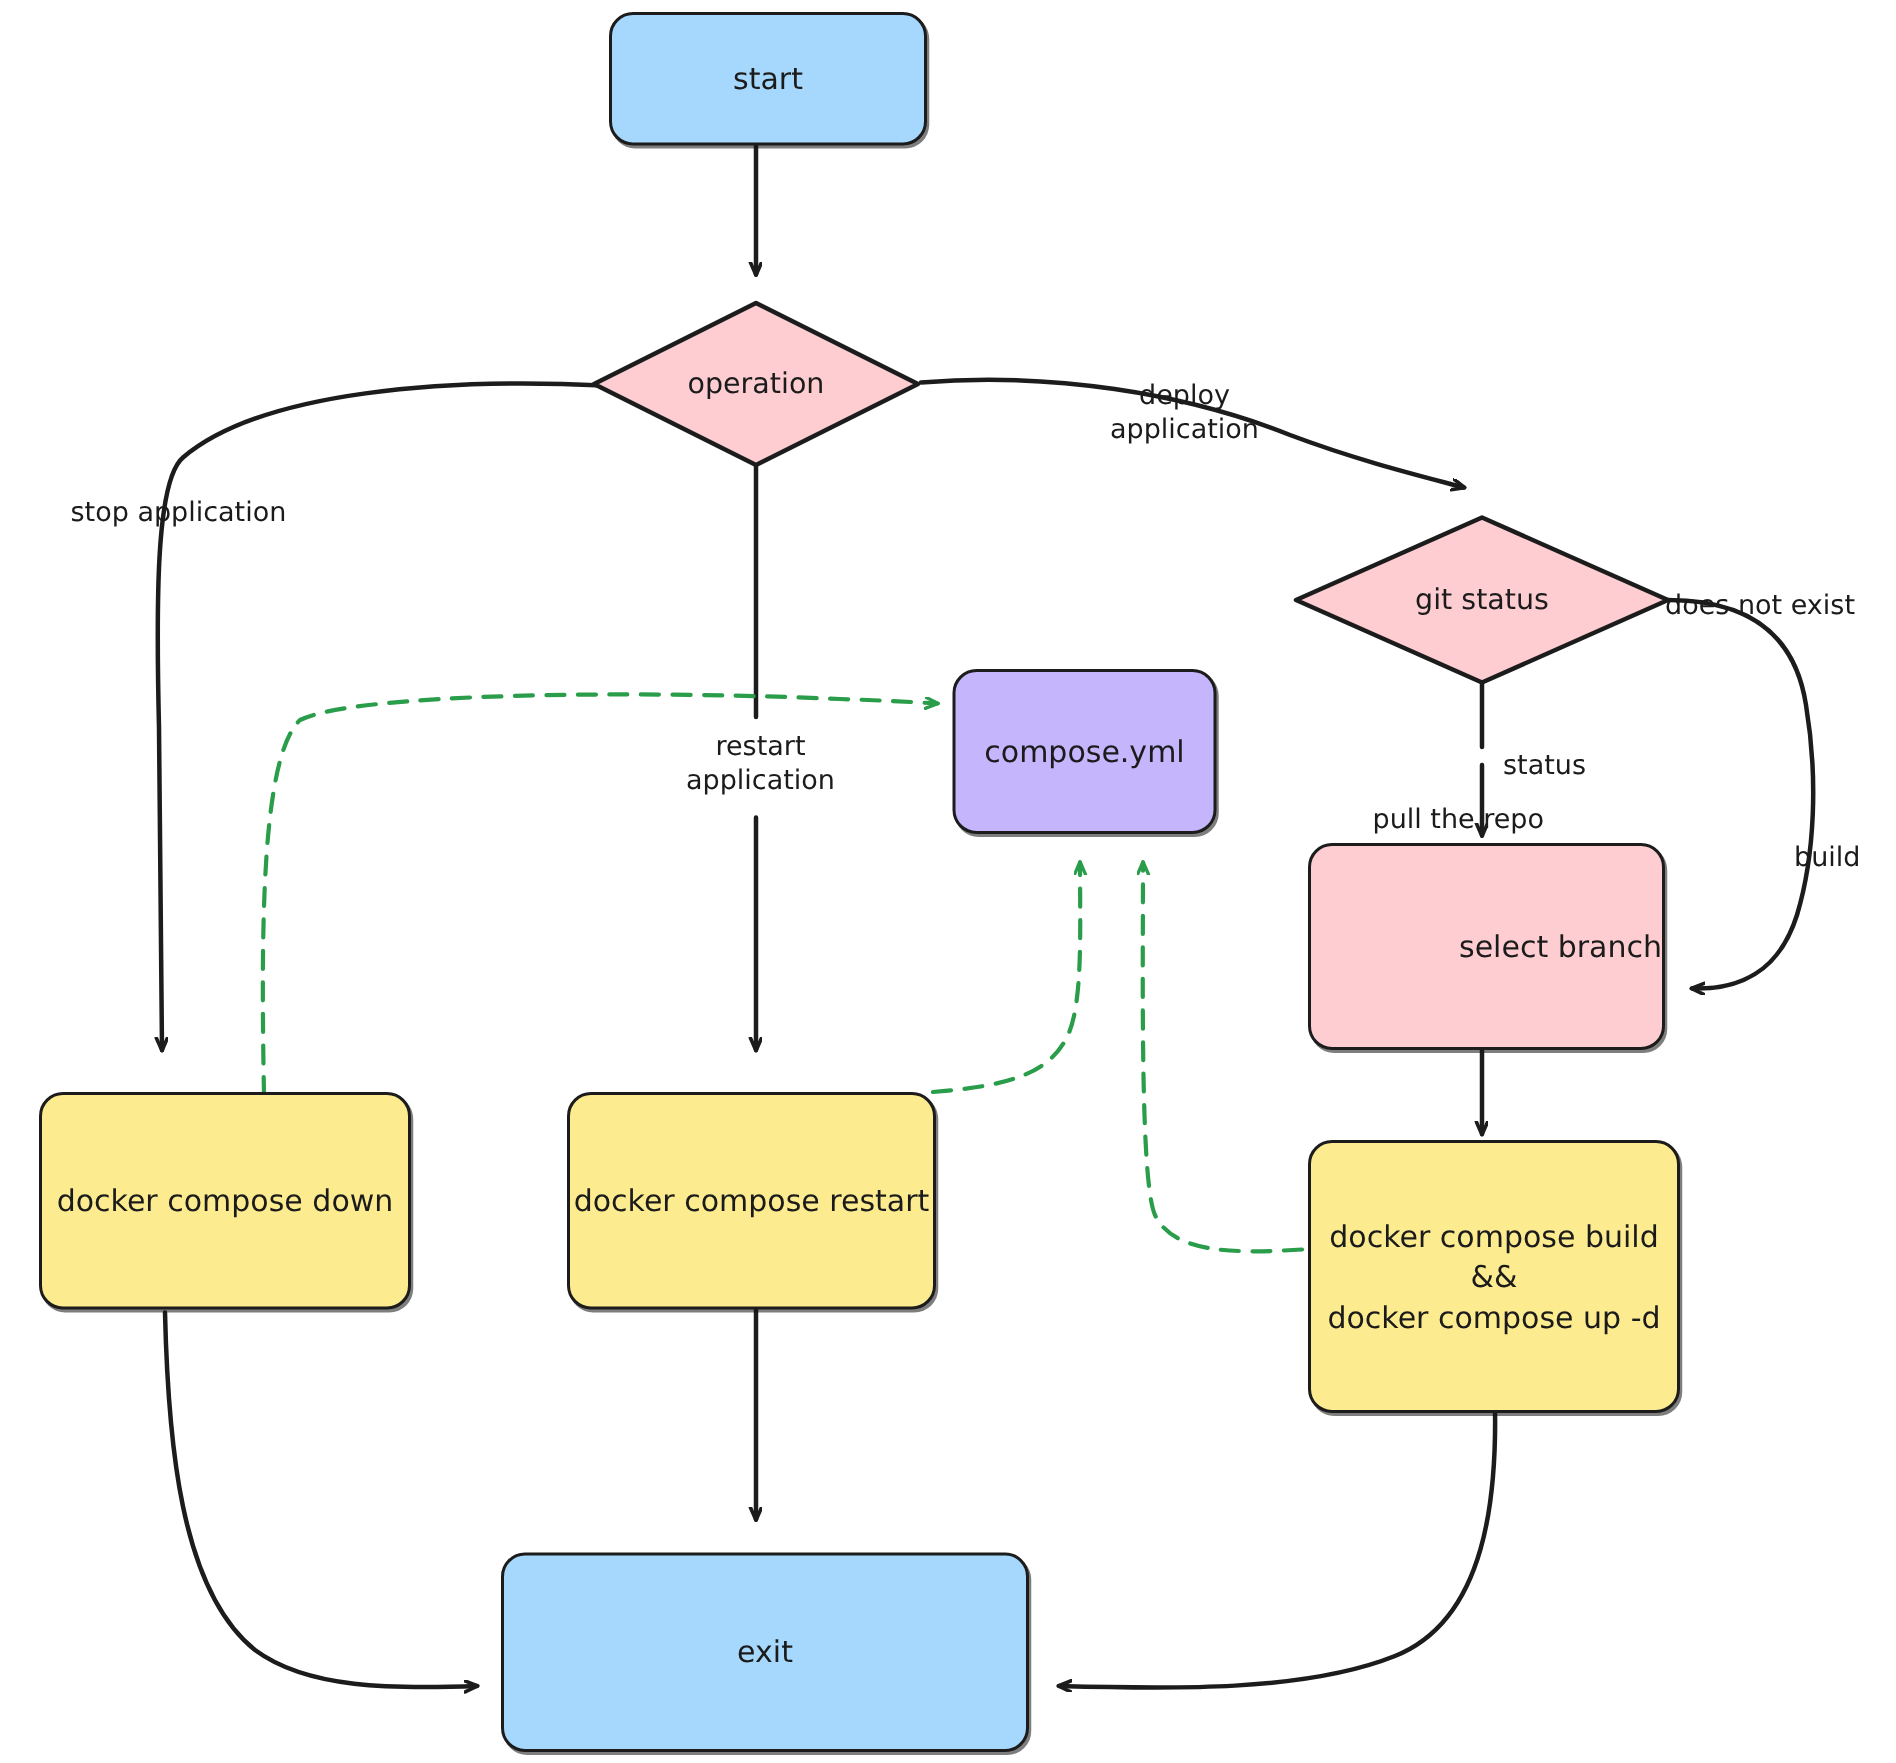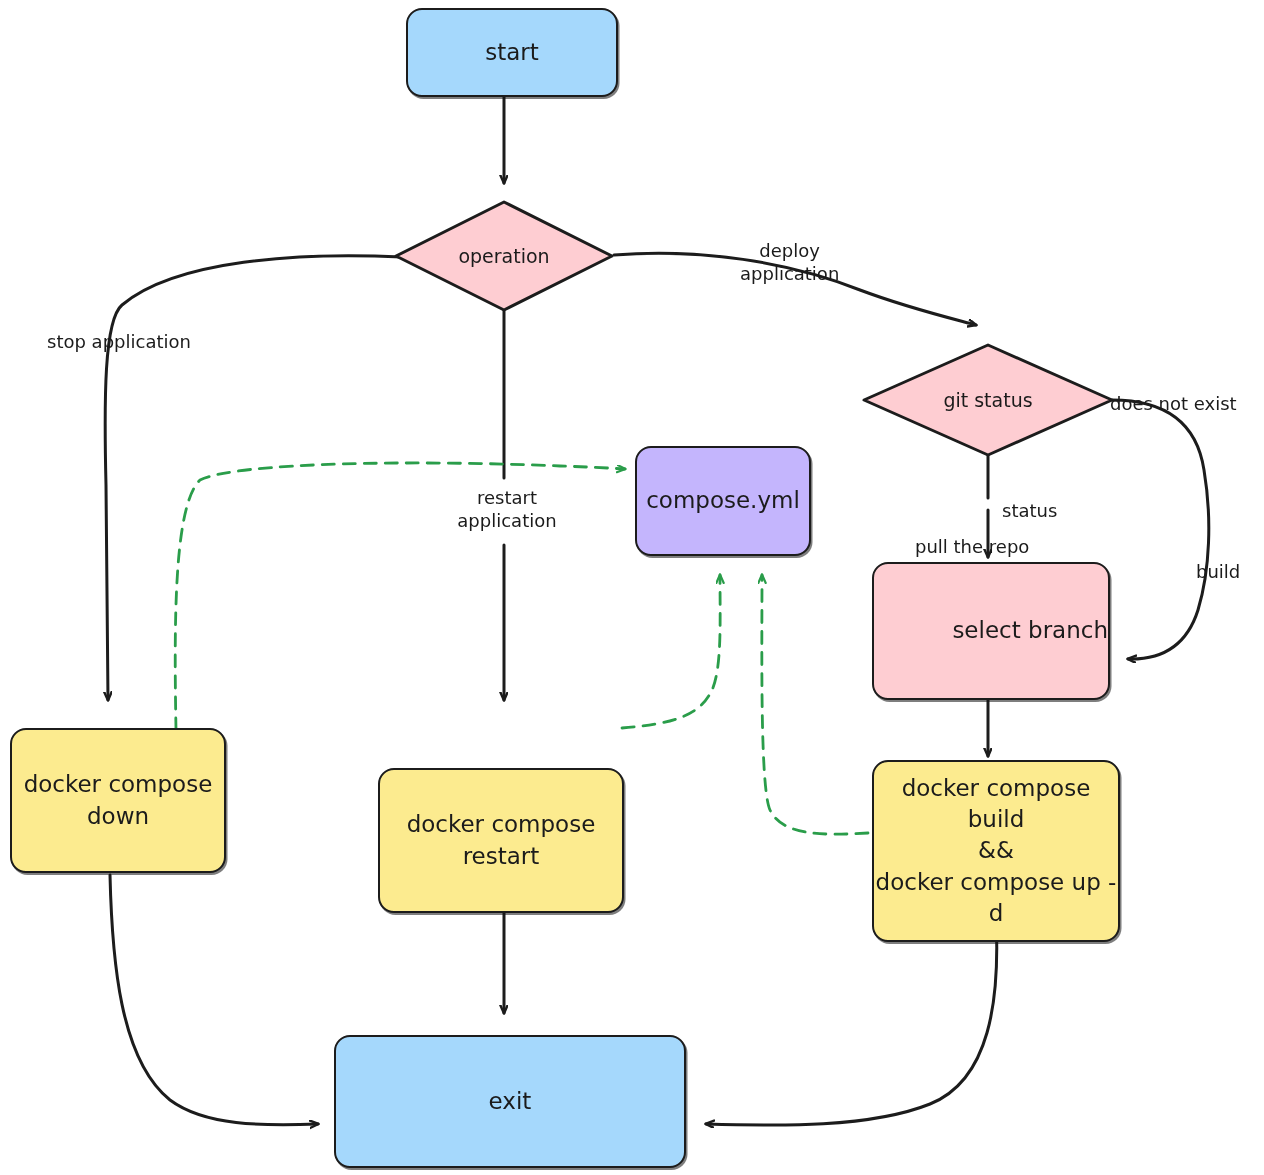--- a/index.html
+++ b/index.html
@@ -1,20 +1,20 @@
 <!DOCTYPE html>
 <html><head>
 <meta charset="utf-8">
 <style>
   html,body{margin:0;padding:0;background:#ffffff;}
   body{font-family:"DejaVu Sans",sans-serif;}
   #canvas{position:relative;width:1264px;height:1175px;background:#ffffff;overflow:hidden;}
   svg.layer{position:absolute;left:0;top:0;width:1264px;height:1175px;}
   .node{position:absolute;box-sizing:border-box;display:flex;align-items:center;justify-content:center;
-        text-align:center;color:#1b1b1b;font-family:"DejaVu Sans",sans-serif;font-size:23px;line-height:1.35;
+        text-align:center;color:#1b1b1b;font-family:"DejaVu Sans",sans-serif;font-size:20px;line-height:1.35;
         white-space:pre-line;}
   .rect{border:2.6px solid #1c1c1c;border-radius:16px;box-shadow:1.5px 2px 0 rgba(20,20,20,.55);}
   .blue{background:#a5d8fc;}
   .pink{background:#fecdd2;}
   .yellow{background:#fceb8f;}
   .green{background:#c4b5fd;}
   .diamond-wrap{position:absolute;}
   .diamond-label{position:absolute;left:0;top:0;width:100%;height:100%;display:flex;
                  align-items:center;justify-content:center;color:#1b1b1b;font-size:19px;
                  font-family:"DejaVu Sans",sans-serif;pointer-events:none;}
@@ -88,41 +88,41 @@
   </div>
 
   <div class="node rect pink" style="left:872px;top:562px;width:238px;height:138px;justify-content:flex-end;">
     <span>select branch</span>
   </div>
 
   <div class="node rect green" style="left:635px;top:446px;width:176px;height:110px;">
     <span>compose.yml</span>
   </div>
 
-  <div class="node rect yellow" style="left:10px;top:728px;width:216px;height:145px;">
+  <div class="node rect yellow" style="left:26px;top:728px;width:248px;height:145px;">
     <span>docker compose down</span>
   </div>
 
-  <div class="node rect yellow" style="left:378px;top:768px;width:246px;height:145px;">
+  <div class="node rect yellow" style="left:378px;top:728px;width:246px;height:145px;">
     <span>docker compose restart</span>
   </div>
 
   <div class="node rect yellow" style="left:872px;top:760px;width:248px;height:182px;">
     <span>docker compose build
 &amp;&amp;
 docker compose up -d</span>
   </div>
 
   <div class="node rect blue" style="left:334px;top:1035px;width:352px;height:133px;">
     <span>exit</span>
   </div>
 
   <div class="edge-label el-left" style="left:47px;top:295px;">stop application</div>
 
-  <div class="edge-label" style="left:740px;top:240px;">deploy
+  <div class="edge-label" style="left:740px;top:253px;">deploy
 application</div>
 
   <div class="edge-label" style="left:452px;top:487px;width:110px;">restart
 application</div>
 
   <div class="edge-label el-left" style="left:1110px;top:357px;">does not exist</div>
 
   <div class="edge-label el-left" style="left:1002px;top:464px;">status</div>
 
   <div class="edge-label el-left" style="left:915px;top:500px;">pull the repo</div>

